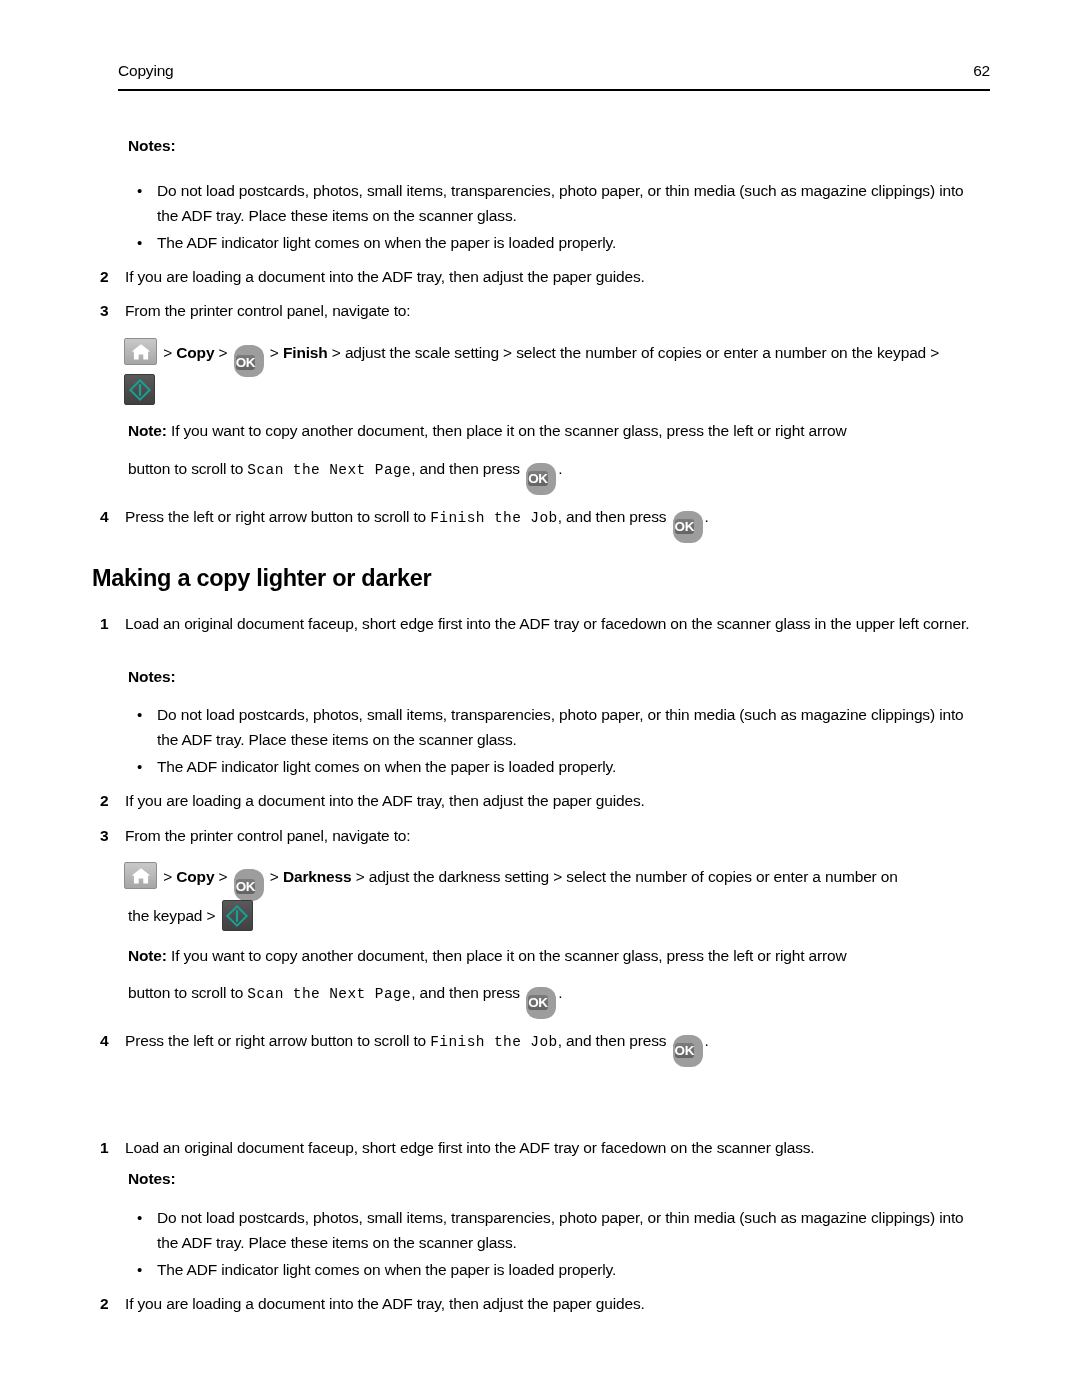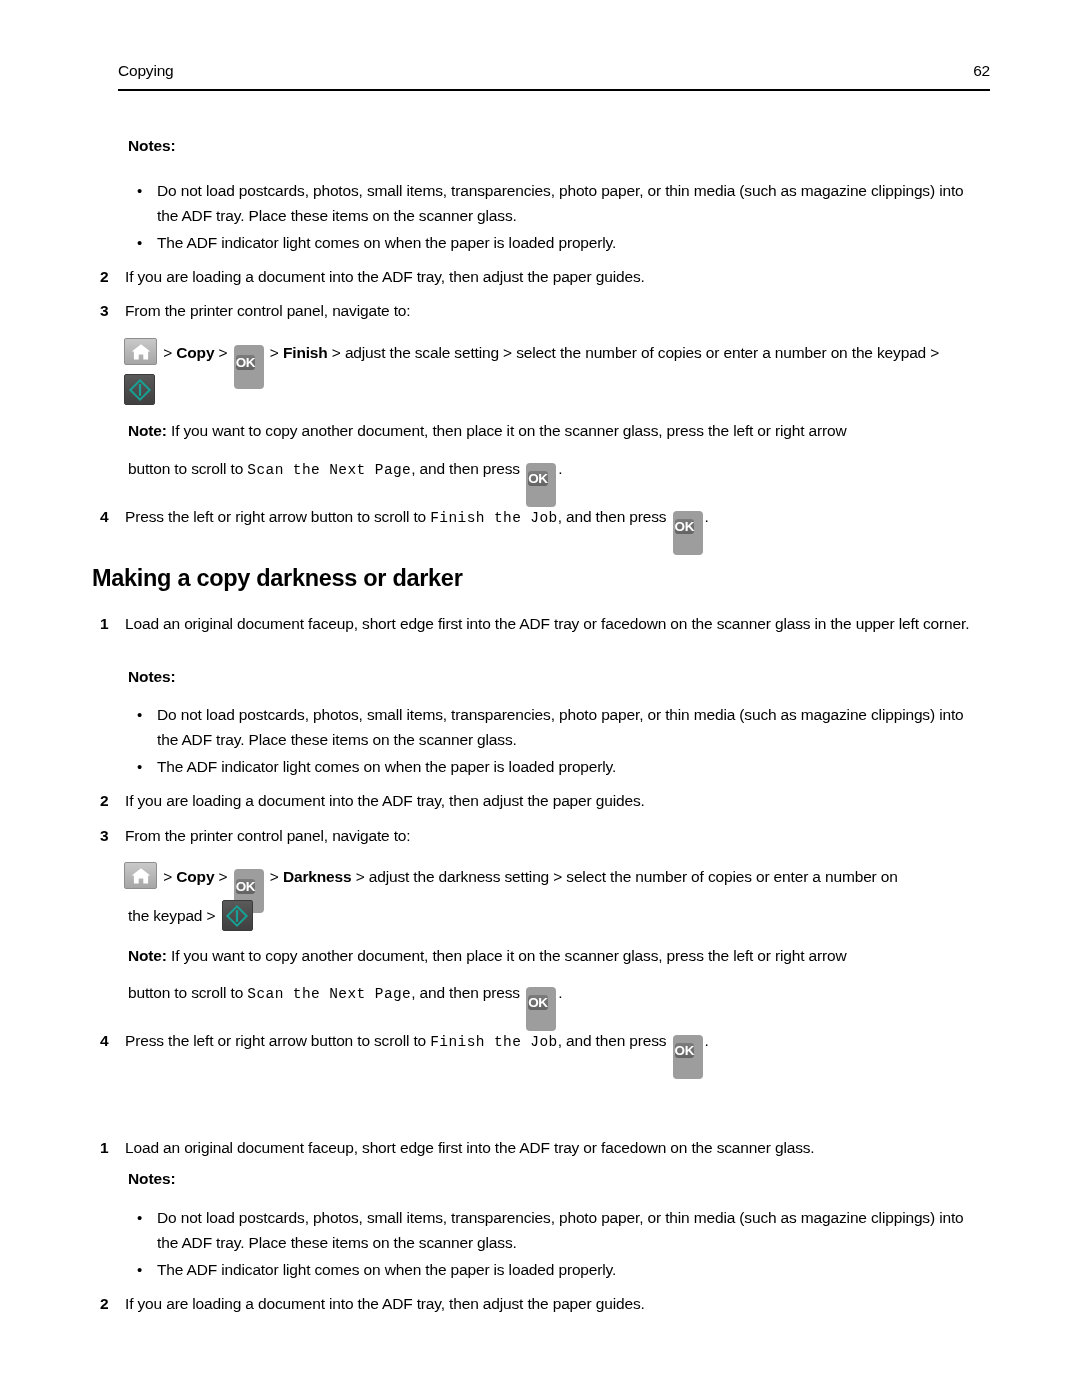--- a/index.html
+++ b/index.html
@@ -139,23 +139,23 @@
     border: 1px solid #8e8e8e;
     border-radius: 2px;
     box-sizing: border-box;
     margin: 0 2px;
   }
   .btn-home svg { position:absolute; left:50%; top:50%; transform:translate(-50%,-50%); }
 
   
   .btn-ok {
     width: 30px;
-    height: 44px;
+    height: 32px;
     background: #9d9d9d;
-    border-radius: 4px;
+    border-radius: 12px;
     box-sizing: border-box;
     padding: 2px;
     margin: 0 2px;
   }
   .btn-ok .face {
     width: 100%;
     height: 100%;
     background: linear-gradient(180deg,#7c7c7c 0%,#6e6e6e 55%,#636363 100%);
     border-radius: 3px;
     color: #ffffff;
@@ -257,21 +257,21 @@
 
   <div class="step" style="left:125px; top:504px; width:880px;">
     <span class="num">4</span>
     <span>Press the left or right arrow button to scroll to</span>
     <span class="mono">Finish the Job</span><span>, and then press</span>
     <span class="icon-btn btn-ok inline-ok">
       <span class="face">OK</span>
     </span><span>.</span>
   </div>
 
-  <div class="h2" style="left:92px; top:565px;">Making a copy darkness or darker</div>
+  <div class="h2" style="left:92px; top:565px;">Making a copy lighter or darker</div>
 
   <div class="step" style="left:125px; top:611px; width:865px;">
     <span class="num">1</span>
     <span>Load an original document faceup, short edge first into the ADF tray or facedown on the scanner glass in the upper left corner.</span>
   </div>
 
   <div class="notes-label blk" style="left:128px; top:668px;">Notes:</div>
 
   <div class="bullet" style="left:157px; top:702px; width:830px;">
     <span class="dot">•</span>

